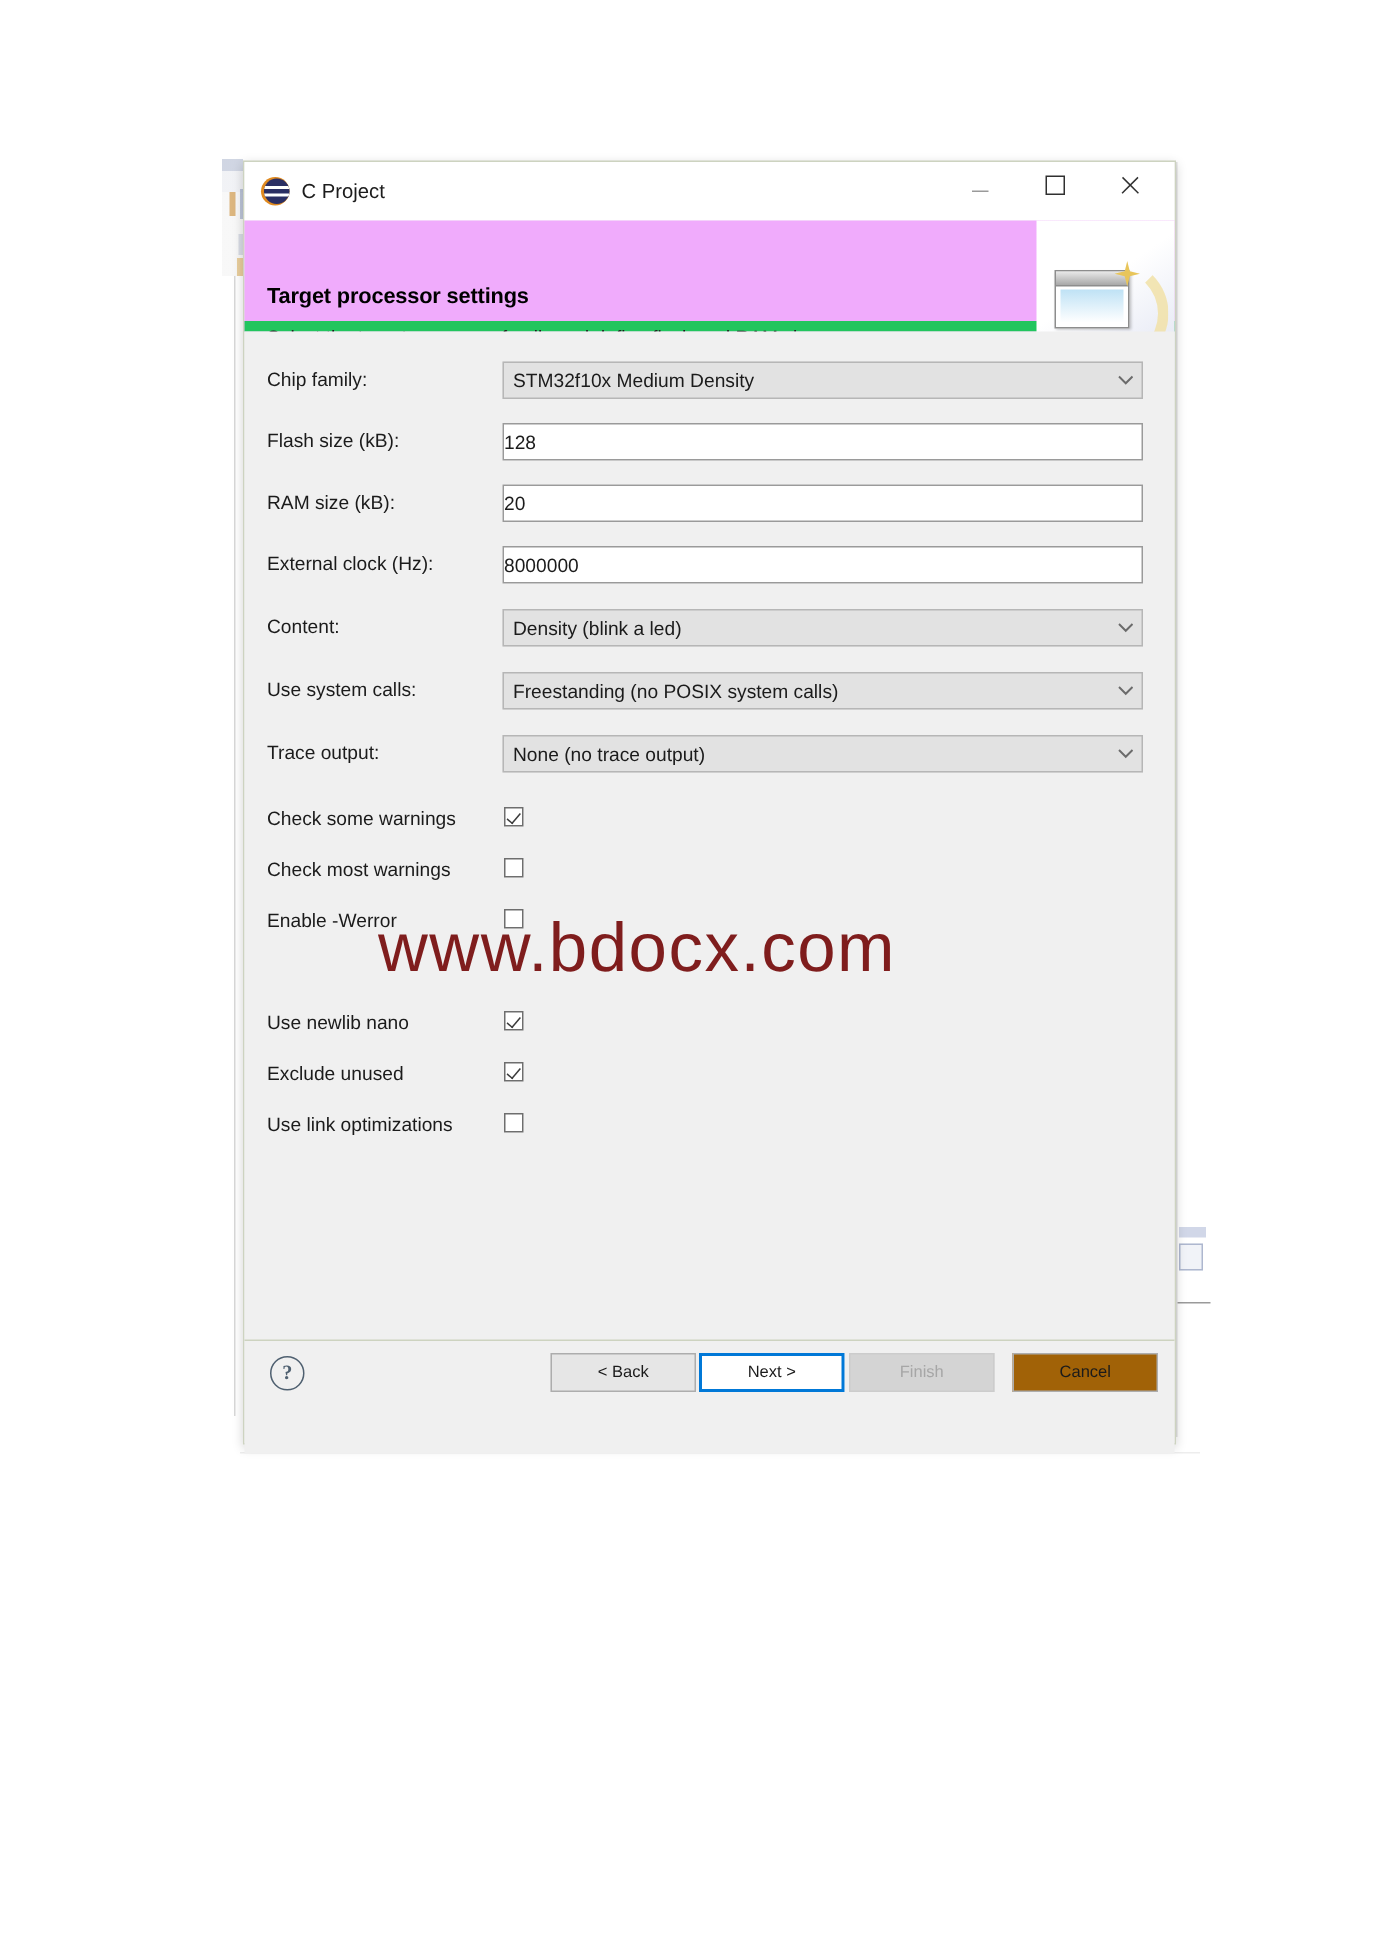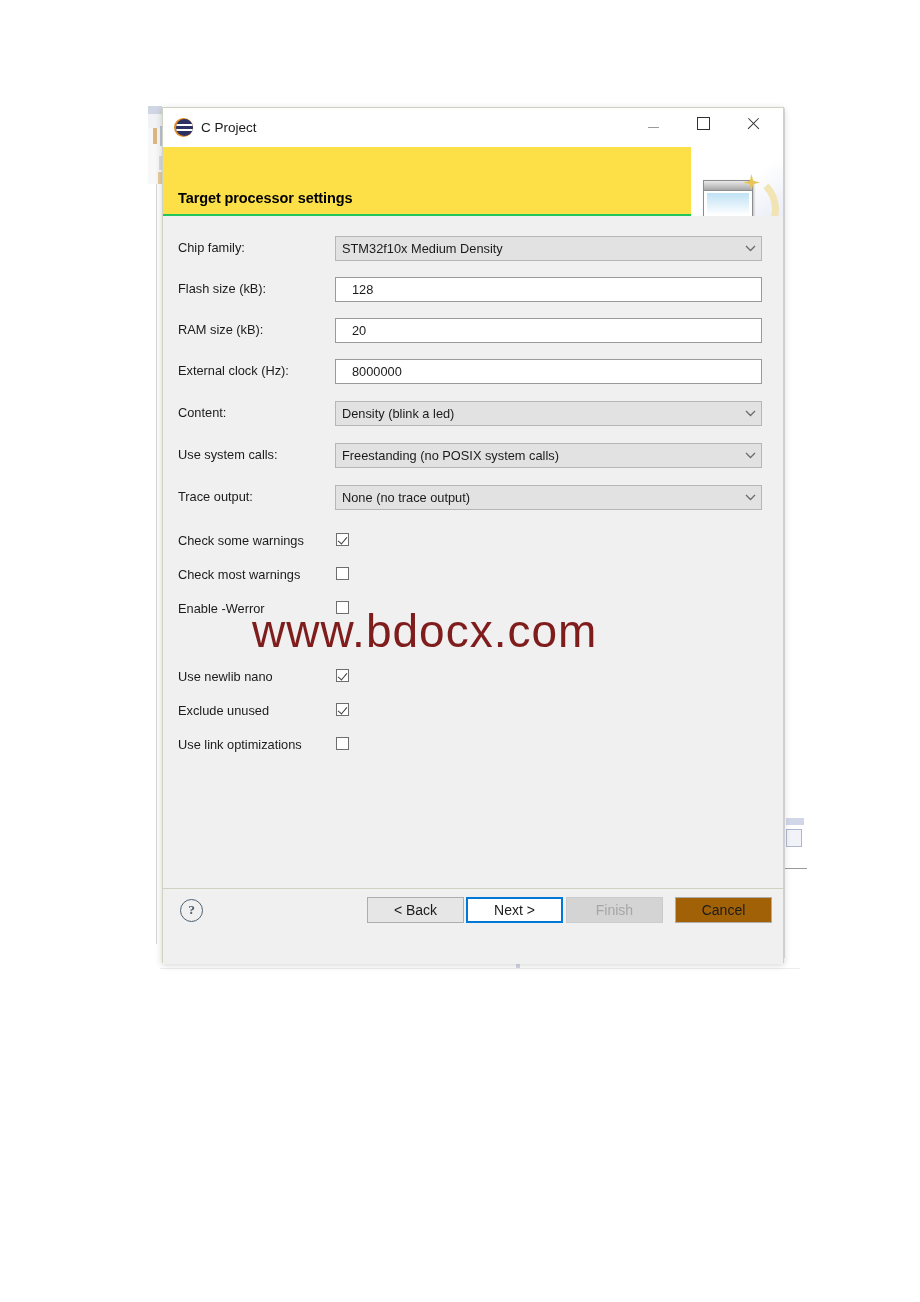--- a/index.html
+++ b/index.html
@@ -153,23 +153,23 @@
   #btn-close .glyph::before, #btn-close .glyph::after {
     content:""; position:absolute; left:-1px; top:6px; width:15px; height:1.4px;
     background:#303030;
   }
   #btn-close .glyph::before { transform: rotate(45deg); }
   #btn-close .glyph::after  { transform: rotate(-45deg); }
 
   
   #header {
     height: 67px;
-    background: #fde047;
+    background: #f0abfc;
     position: relative;
-    border-bottom: 2px solid #22c55e;
+    border-bottom: 7px solid #22c55e;
   }
   #header-title {
     position: absolute;
     left: 15px;
     top: 43px;
     font-size: 14.5px;
     font-weight: bold;
     color: #000000;
     letter-spacing: -.1px;
   }
@@ -253,21 +253,21 @@
     height: 25px;
     box-sizing: border-box;
     font-size: 12.8px;
     color: #1b1b1b;
     display: flex;
     align-items: center;
   }
   .field.text {
     background: #ffffff;
     border: 1px solid #9a9a9a;
-    padding-left: 16px;
+    padding-left: 0;
   }
   .field.combo {
     background: #e2e2e2;
     border: 1px solid #b6b6b6;
     padding-left: 6px;
     justify-content: space-between;
   }
   .chevron {
     width: 22px;
     height: 100%;
@@ -337,21 +337,21 @@
     font-weight: bold;
   }
   .dlg-btn {
     position: absolute;
     top: 8px;
     width: 97px;
     height: 26px;
     box-sizing: border-box;
     background: #e6e6e6;
     border: 1px solid #adadad;
-    font-size: 14px;
+    font-size: 11px;
     color: #1b1b1b;
     display: flex;
     align-items: center;
     justify-content: center;
     font-family: "Liberation Sans", sans-serif;
   }
   #btn-back   { left: 204px; }
   #btn-next   { left: 303px; background:#ffffff; border:2px solid #0078d7; }
   #btn-finish { left: 403px; background:#d4d4d4; border-color:#cccccc; color:#a6a6a6; }
   #btn-cancel { left: 512px; background:#a16207; }

